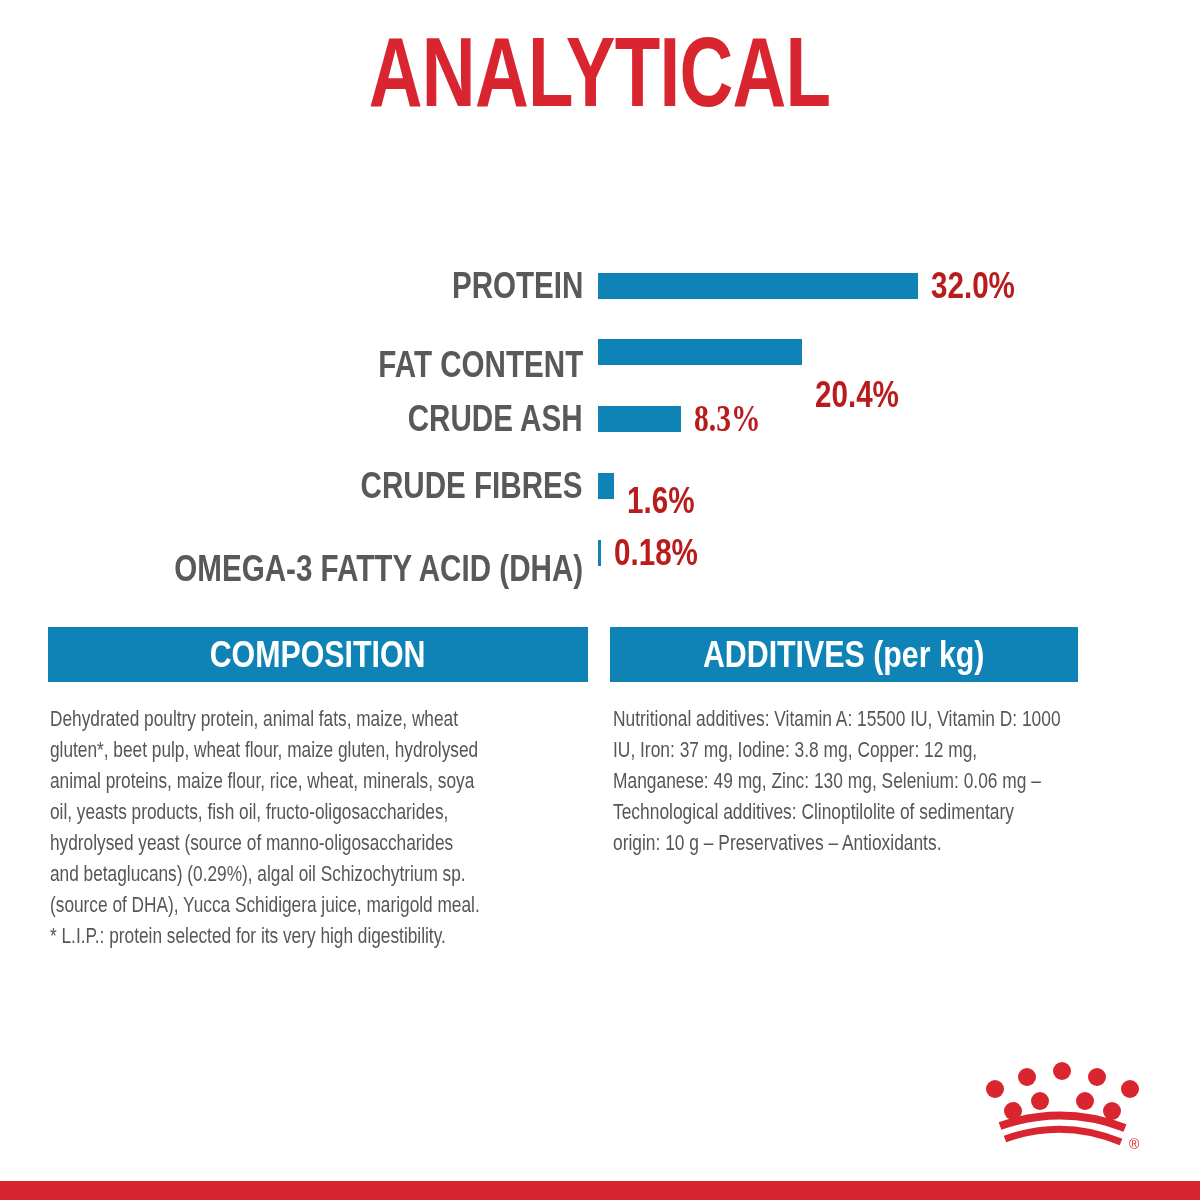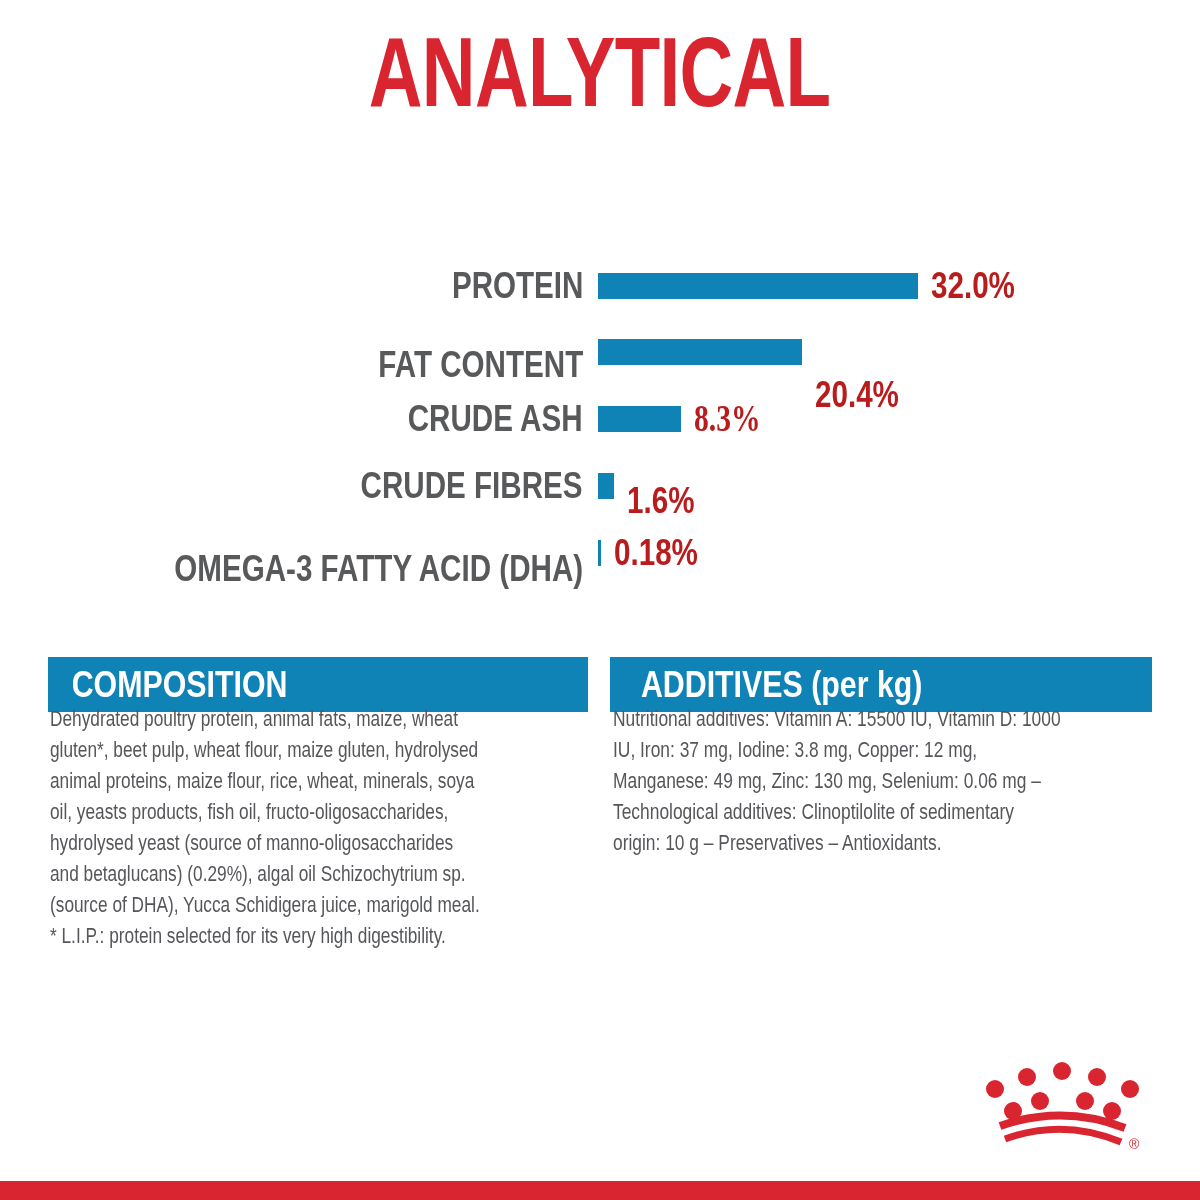--- a/index.html
+++ b/index.html
@@ -11,25 +11,25 @@
   .title .tline{display:block;}
   .title .tinner{display:inline-block;transform:scaleX(0.76);transform-origin:50% 50%;white-space:nowrap;}
   
   .crow-label{position:absolute;left:0;width:575px;height:26px;text-align:right;
               color:#58595b;font-weight:bold;font-size:37px;line-height:26px;margin-left:8px;}
   .crow-label span{display:inline-block;transform:scaleX(0.80);transform-origin:100% 50%;white-space:nowrap;}
   .cbar{position:absolute;left:598px;height:26px;background:#0f83b5;}
   .cval{position:absolute;height:26px;color:#b91c1c;font-weight:bold;font-size:37px;line-height:26px;}
   .cval span{display:inline-block;transform:scaleX(0.80);transform-origin:0 50%;white-space:nowrap;}
   
-  .banner{position:absolute;top:657px;height:55px;background:#0f83b5;color:#ffffff;
-          text-align:left;font-weight:bold;font-size:37px;line-height:55px;}
+  .banner{position:absolute;top:627px;height:55px;background:#0f83b5;color:#ffffff;
+          text-align:center;font-weight:bold;font-size:37px;line-height:55px;}
   .banner span{display:inline-block;transform:scaleX(0.82);transform-origin:50% 50%;white-space:nowrap;}
   .banner.left{left:48px;width:540px;}
-  .banner.right{left:610px;width:542px;}
+  .banner.right{left:610px;width:468px;}
   
   .body-text{position:absolute;top:703px;color:#55565a;font-size:22px;line-height:31px;
              white-space:pre-line;transform-origin:0 0;}
   .body-text.left{left:50px;width:660px;transform:scaleX(0.785);}
   .body-text.right{left:613px;width:690px;transform:scaleX(0.79);}
   
   .red-band{position:absolute;left:0;top:1181px;width:1200px;height:19px;background:#d92530;}
   .crown{position:absolute;left:983px;top:1056px;}
 </style>
 </head>

